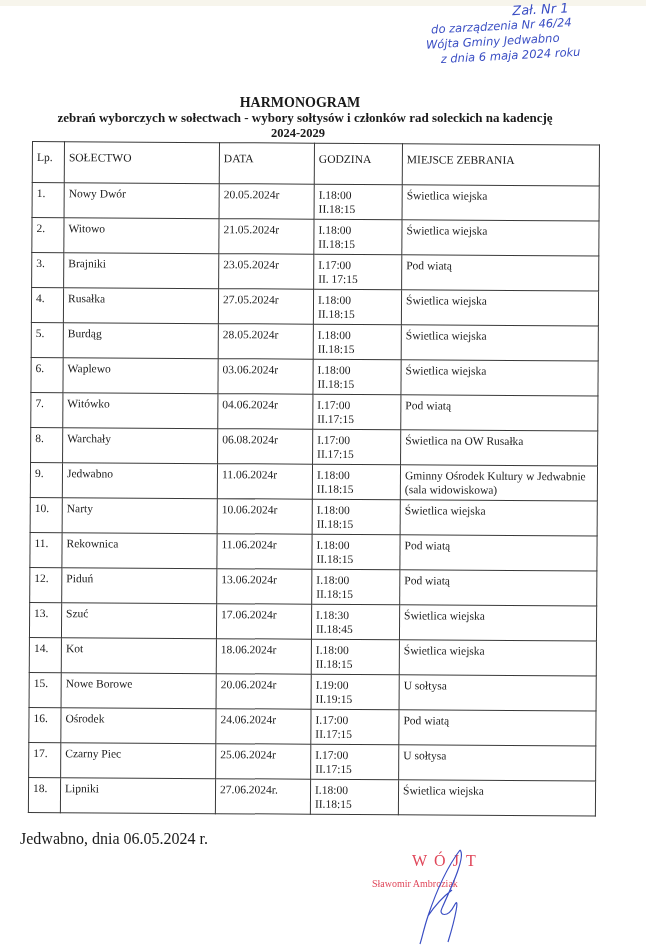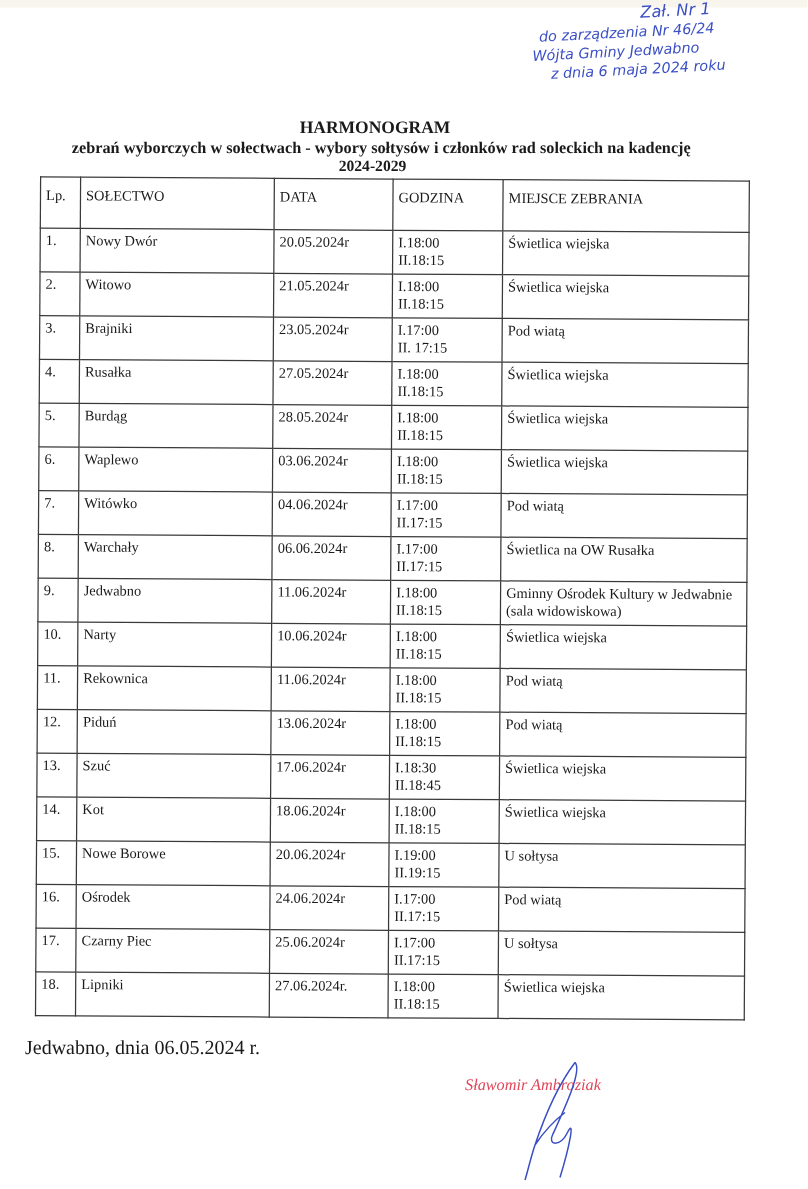--- a/index.html
+++ b/index.html
@@ -41,21 +41,21 @@
   th.c-sol { padding-left: 22px; }
   th.c-data { padding-left: 20px; }
   th.c-godz { padding-left: 10px; }
   th.c-miej { padding-left: 10px; padding-top: 11px; }
   td.c-miej { padding-top: 8px; }
   td.c-godz span { display: block; }
 
   .footer-date { position: absolute; left: 20px; top: 830px; font-size: 16px; }
   .stamp { position: absolute; left: 372px; top: 852px; width: 170px; }
   .stamp .wojt { font-family: "Liberation Serif", serif; color: #e0475a; font-size: 16px; letter-spacing: 7px; padding-left: 40px; }
-  .stamp .name { font-family: "Liberation Serif", serif; font-style: italic; color: #e0475a; font-size: 13px; padding-left: 0px; margin-top: 8px; }
+  .stamp .name { font-family: "Liberation Serif", serif; color: #e0475a; font-size: 10px; padding-left: 0px; margin-top: 8px; }
   .signature { position: absolute; left: 408px; top: 846px; }
 </style>
 </head>
 <body>
 
 <div class="topband"></div>
 
 <div class="annotation">
   <div class="l0">Zał. Nr 1</div>
   <div class="l1">do zarządzenia Nr 46/24</div>
@@ -144,21 +144,21 @@
         <td class="c-data">04.06.2024r</td>
         <td class="c-godz">
           <span>I.17:00</span>
           <span>II.17:15</span>
         </td>
         <td class="c-miej">Pod wiatą</td>
       </tr>
       <tr>
         <td class="c-lp">8.</td>
         <td class="c-sol">Warchały</td>
-        <td class="c-data">06.06.2024r</td>
+        <td class="c-data">06.08.2024r</td>
         <td class="c-godz">
           <span>I.17:00</span>
           <span>II.17:15</span>
         </td>
         <td class="c-miej">Świetlica na OW Rusałka</td>
       </tr>
       <tr>
         <td class="c-lp">9.</td>
         <td class="c-sol">Jedwabno</td>
         <td class="c-data">11.06.2024r</td>
@@ -257,18 +257,19 @@
           <span>II.18:15</span>
         </td>
         <td class="c-miej">Świetlica wiejska</td>
       </tr>
     </tbody>
 </table>
 
 <div class="footer-date">Jedwabno, dnia 06.05.2024 r.</div>
 
 <div class="stamp">
+  <div class="wojt">WÓJT</div>
   <div class="name">Sławomir Ambroziak</div>
 </div>
 
 <svg class="signature" width="80" height="100" viewBox="0 0 80 100">
   <path d="M52 4 C40 20, 30 40, 20 70 C16 82, 14 92, 12 98 M52 4 C58 10, 44 40, 34 62 C30 70, 40 72, 46 60 C52 48, 48 70, 40 96 M20 70 C28 58, 36 50, 44 44" fill="none" stroke="#3b4fc4" stroke-width="1.2"></path>
 </svg>
 
 </body></html>

